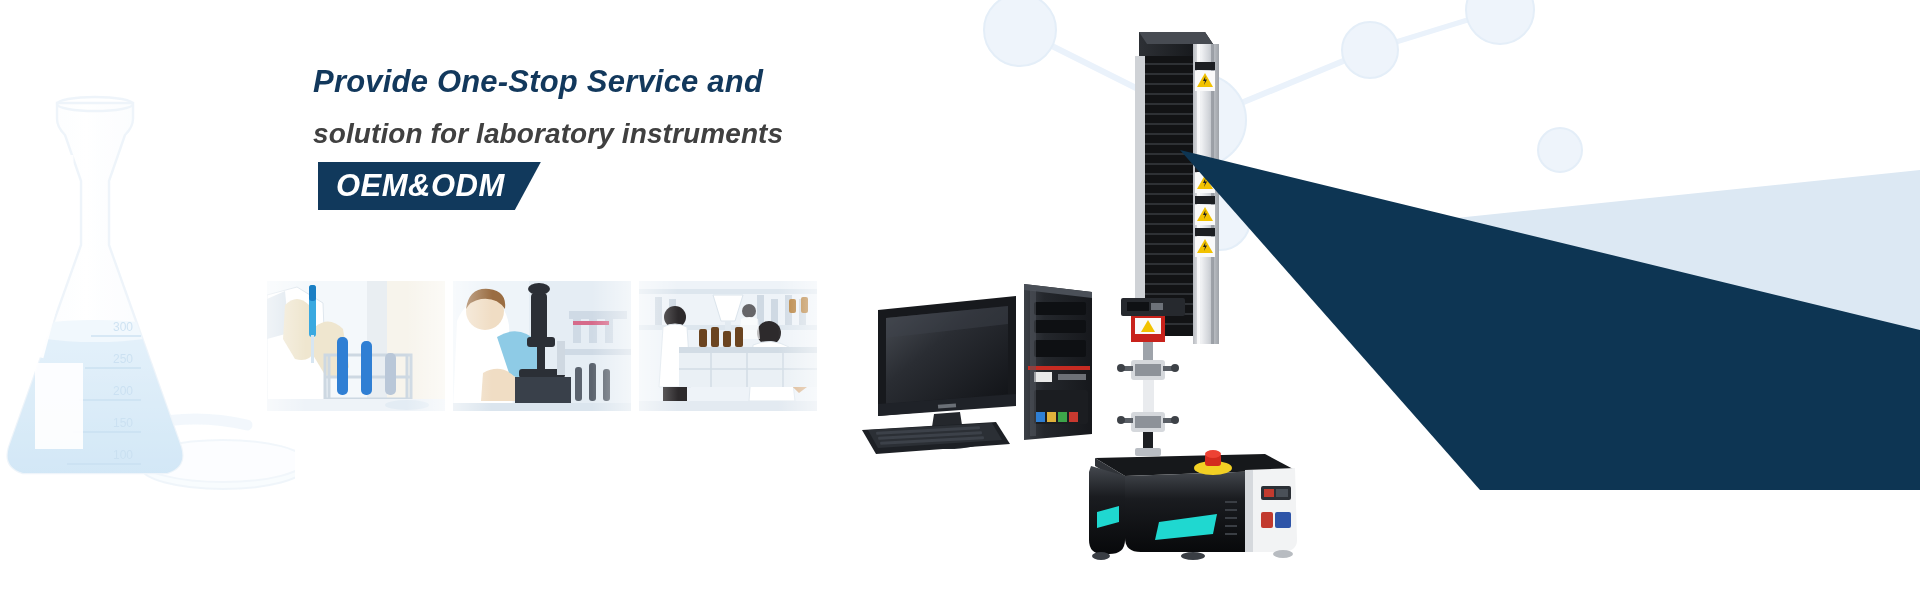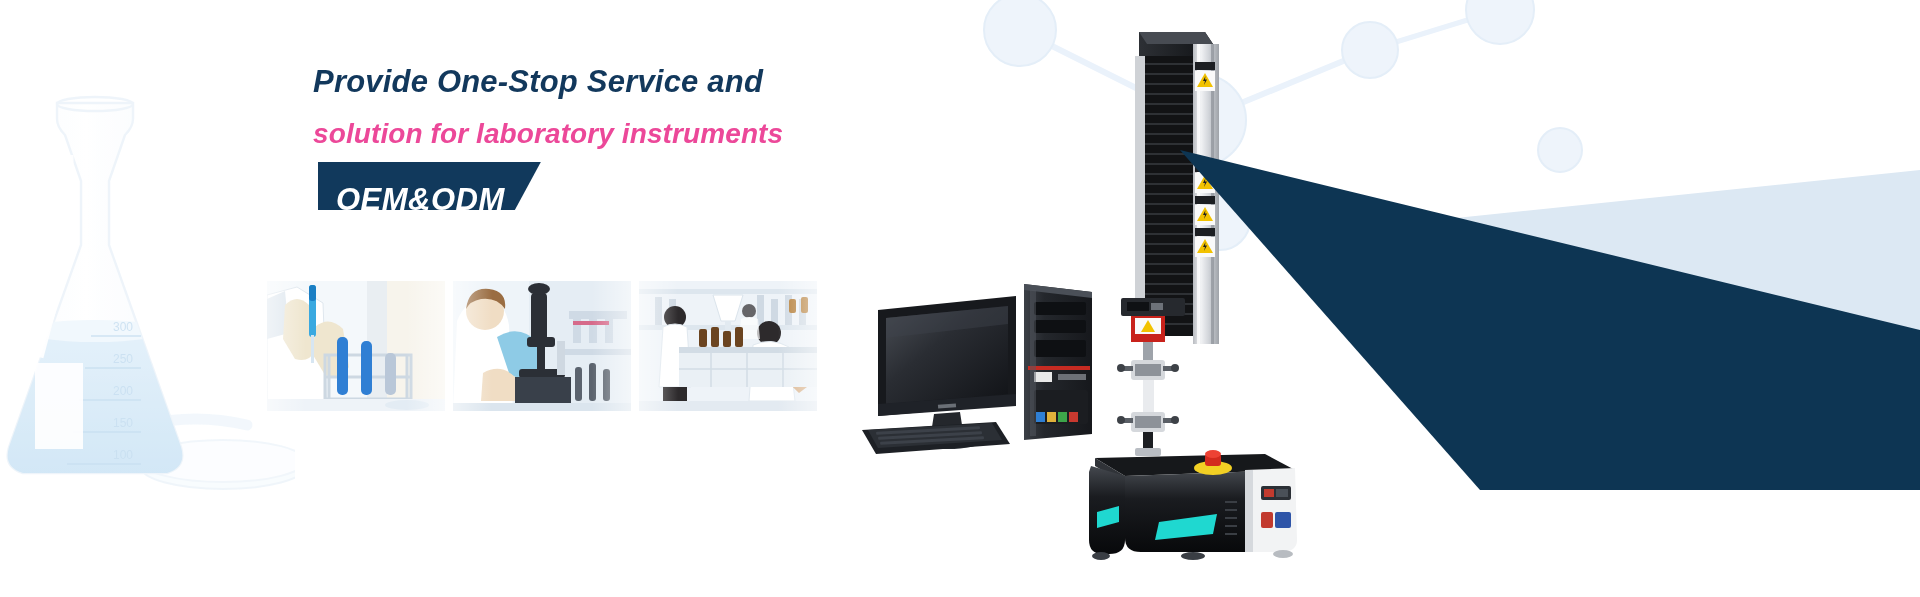--- a/index.html
+++ b/index.html
@@ -28,27 +28,27 @@
     position:absolute; left:313px; top:66px; width:760px;
   }
   #headline-1 {
     font-size:31px; font-weight:bold; font-style:italic;
     color:#12385c; letter-spacing:0.2px; line-height:1.0;
     white-space:nowrap;
   }
   #headline-2 {
     margin-top:23px;
     font-size:28px; font-weight:bold; font-style:italic;
-    color:#ec4899; letter-spacing:0.1px; line-height:1.0;
+    color:#404040; letter-spacing:0.1px; line-height:1.0;
     white-space:nowrap;
   }
   #oem-badge-wrap { margin-top:14px; margin-left:5px; position:relative; height:48px; }
   #oem-badge {
     position:relative; display:inline-block;
-    height:48px; padding:14px 36px 0 18px;
+    height:48px; padding:0 36px 0 18px;
     background:#123category; 
   }
   #oem-badge {
     background:#11395c;
     -webkit-clip-path: polygon(0 0, 100% 0, calc(100% - 26px) 100%, 0 100%);
     clip-path: polygon(0 0, 100% 0, calc(100% - 26px) 100%, 0 100%);
   }
   #oem-badge-label {
     display:block; line-height:48px;
     font-size:31px; font-weight:bold; font-style:italic;

